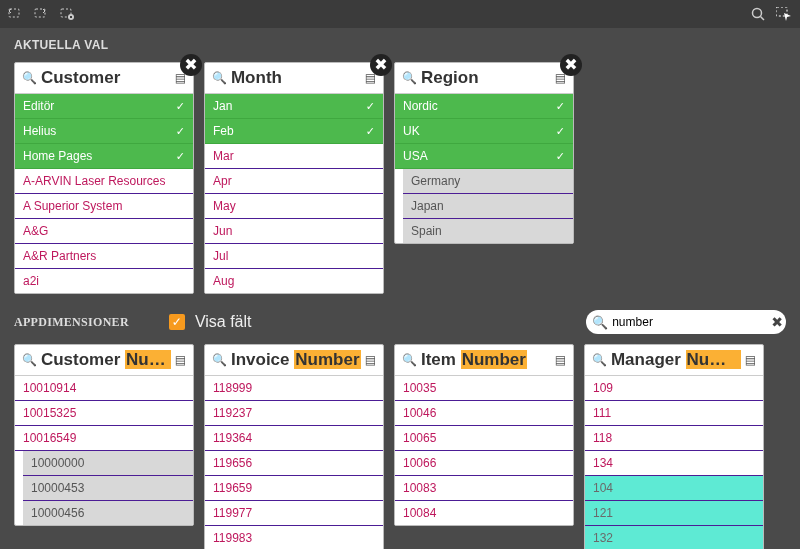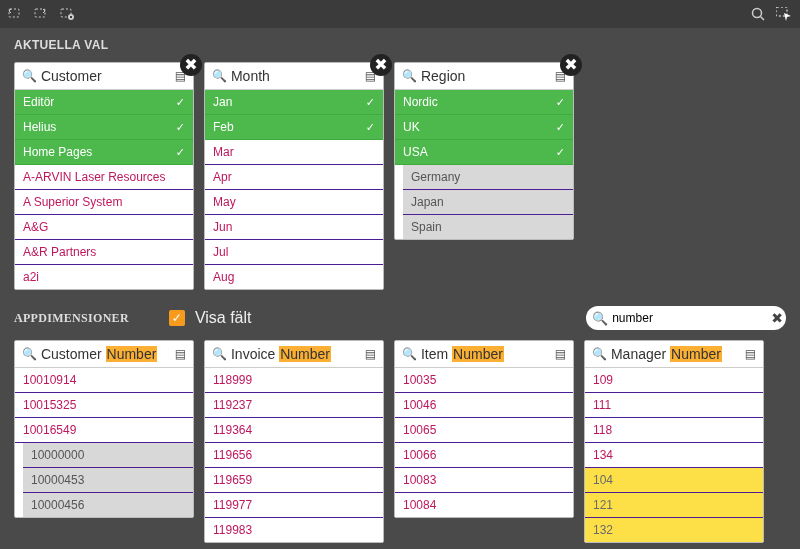--- a/index.html
+++ b/index.html
@@ -6,33 +6,33 @@
   html, body { width: 800px; height: 549px; overflow: hidden; background: #4a4a4a; }
   .topbar { height: 28px; background: #3b3b3b; display: flex; align-items: center; padding: 0 6px; gap: 6px; }
   .topbar .spacer { flex: 1; }
   .tb-icon { width: 20px; height: 20px; display: flex; align-items: center; justify-content: center; cursor: pointer; color:#ccc; }
   .section-label { color: #ddd; font-size: 12px; font-weight: bold; padding: 10px 14px 4px; letter-spacing: .3px; }
   .panels-row { display: flex; gap: 10px; padding: 6px 14px; }
   .panel-wrap { position: relative; width: 180px; }
   .close-badge { position: absolute; top: -8px; right: -8px; width: 22px; height: 22px; border-radius: 50%; background: #222; color: #fff; display:flex; align-items:center; justify-content:center; cursor:pointer; font-size: 16px; line-height: 1; }
   .panel { background: #fff; border: 1px solid #bbb; border-radius: 2px; overflow: hidden; }
   .panel-head { display: flex; align-items: center; padding: 5px 7px; border-bottom: 1px solid #ccc; gap:4px; }
-  .panel-head .title { font-weight: normal; font-size: 14px; color: #333; flex:1; white-space:nowrap; overflow:hidden; text-overflow:ellipsis;}
+  .panel-head .title { font-weight: bold; font-size: 17px; color: #333; flex:1; white-space:nowrap; overflow:hidden; text-overflow:ellipsis;}
   .panel-head .title .hl { background:#fbb034; color:#333; padding:0 1px;}
   .panel-head .mag { color:#555; font-size:12px;}
   .panel-head .menu { color:#555; font-size:12px; cursor:pointer;}
   .list { }
   .li { font-size: 12px; padding: 5px 8px; border-bottom: 1px solid #4c1d95; display:flex; align-items:center; gap:4px; }
   .li:last-child { border-bottom:none; }
   .li span.txt { flex:1; white-space:nowrap; overflow:hidden; text-overflow:ellipsis; }
   .li.selected { background: #4db94d; color:#fff; border-bottom-color:#3fa83f; }
   .li.selected .check { color:#fff; }
   .li.possible { background:#fff; color:#be185d; }
   .li.alternative { background:#d8d8d8; color:#555;margin-left:8px; }
-  .li.excluded { background:#fde047; color:#6a6a6a; }
+  .li.excluded { background:#5eead4; color:#6a6a6a; }
   .check { font-size:11px;}
   .dim-bar { display:flex; align-items:center; padding: 10px 14px 4px; gap:10px; }
   .checkbox { width:16px; height:16px; background:#f79a1e; border-radius:2px; display:flex; align-items:center; justify-content:center; color:#fff; font-size:12px; cursor:pointer;}
   .cbx-label{ color:#eee; font-size:16px;}
   .searchbox { margin-left:auto; background:#fff; border-radius:12px; height:24px; width:200px; display:flex; align-items:center; padding:0 6px; gap:4px; }
   .searchbox input { border:none; outline:none; flex:1; font-size:12px; }
   .searchbox .clr { font-size:14px; cursor:pointer; color:#444;}
   .searchbox .mag { font-size:13px; color:#444;}
   .bottom-row { display:flex; gap:10px; padding:6px 14px 4px; }
   .bottom-row .panel-wrap { width:180px; }

